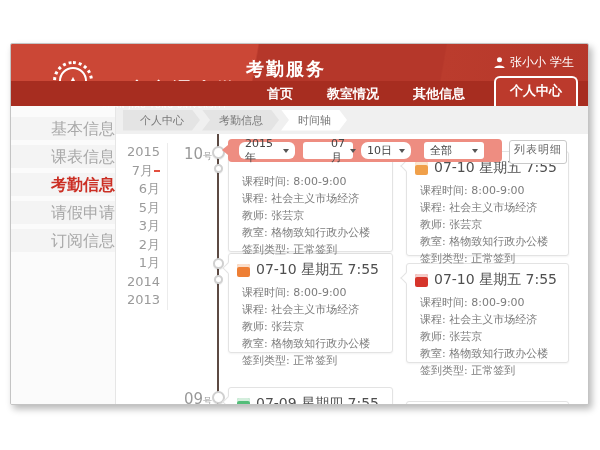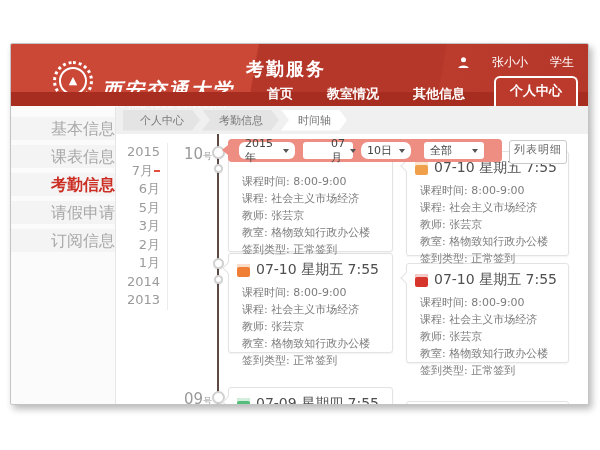--- a/index.html
+++ b/index.html
@@ -19,22 +19,22 @@
   }
   .hdr-left{ position:absolute; left:42px; top:7px; display:flex; align-items:center; }
   .logo-outer{ width:40px; height:40px; border:3px dotted #fff; border-radius:50%;
     display:flex; align-items:center; justify-content:center; }
   .logo-inner{ width:28px; height:28px; border:2px solid #fff; border-radius:50%;
     display:flex; align-items:center; justify-content:center; color:#fff; font-size:11px; line-height:1; }
   .uni-block{ margin-left:9px; color:#fff;margin-top:28px; }
   .uni-cn{ font-size:20px; font-weight:bold; font-style:italic; letter-spacing:2px; line-height:22px; }
   .uni-en{ font-size:6.5px; letter-spacing:1.2px; margin-top:1px; }
   .app-title{ margin-left:12px; color:#fff; font-size:18px; font-weight:bold; letter-spacing:2px; align-self:flex-start; margin-top:6px; }
-  .user-box{ position:absolute; right:14px; top:10px; display:flex; align-items:center; color:#fff; font-size:12px; gap:22px; }
-  .nav-strip{ position:absolute; left:0; right:0; bottom:0; height:14px; background:#a72d20;
+  .user-box{ position:absolute; right:14px; top:10px; display:flex; align-items:center; color:#fff; font-size:12px; gap:4px; }
+  .nav-strip{ position:absolute; left:0; right:0; bottom:0; height:25px; background:#a72d20;
     display:flex; justify-content:flex-end; align-items:flex-end; padding-right:10px; }
   .nav-item{ color:#fff; font-size:13px; font-weight:bold; line-height:25px; padding:0 17px; cursor:pointer; }
   .nav-tab-active{
     color:#fff; font-size:13px; font-weight:bold; line-height:26px; height:30px;
     padding:0 14px; margin-left:12px; background:#bc3a2c;
     border:2px solid #fff; border-bottom:none; border-radius:6px 6px 0 0;
   }
 
   
   .bd{ display:flex; height:300px; }

